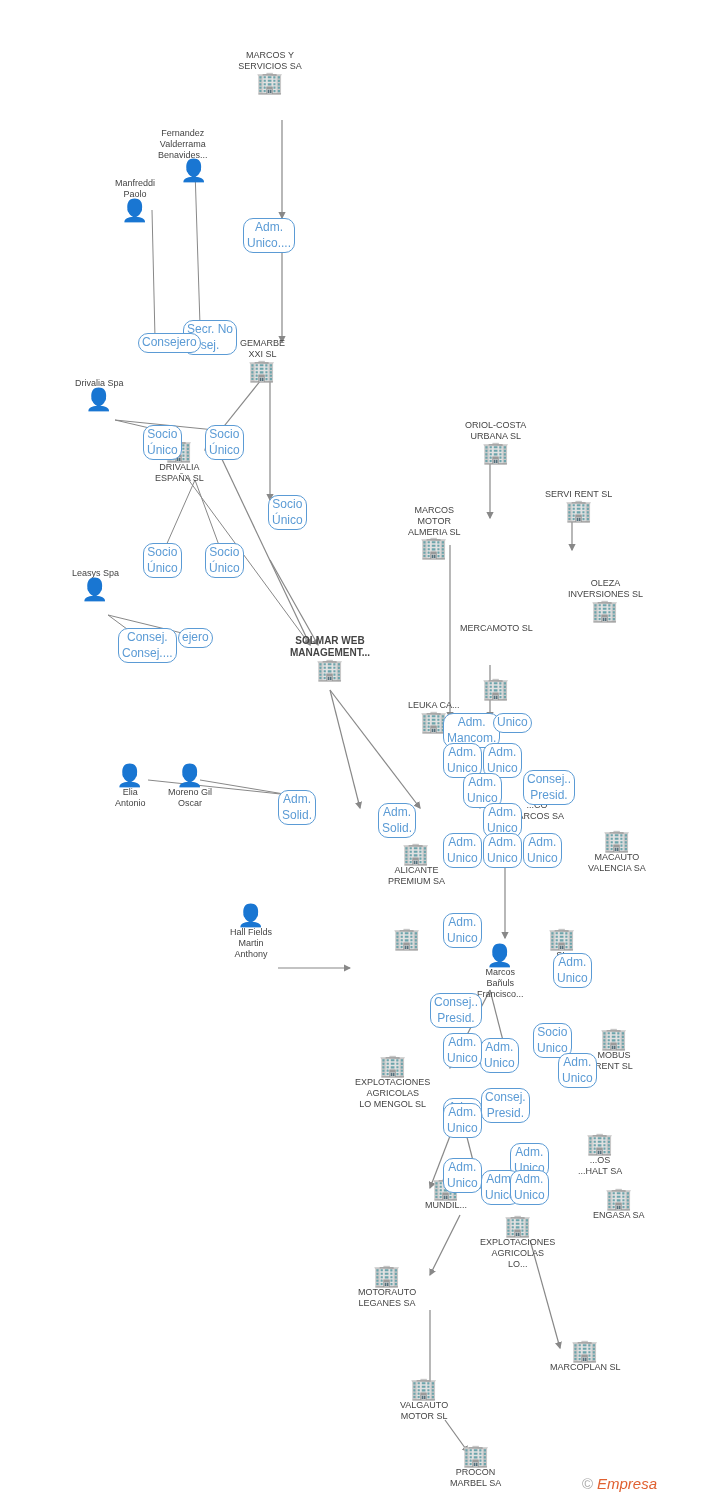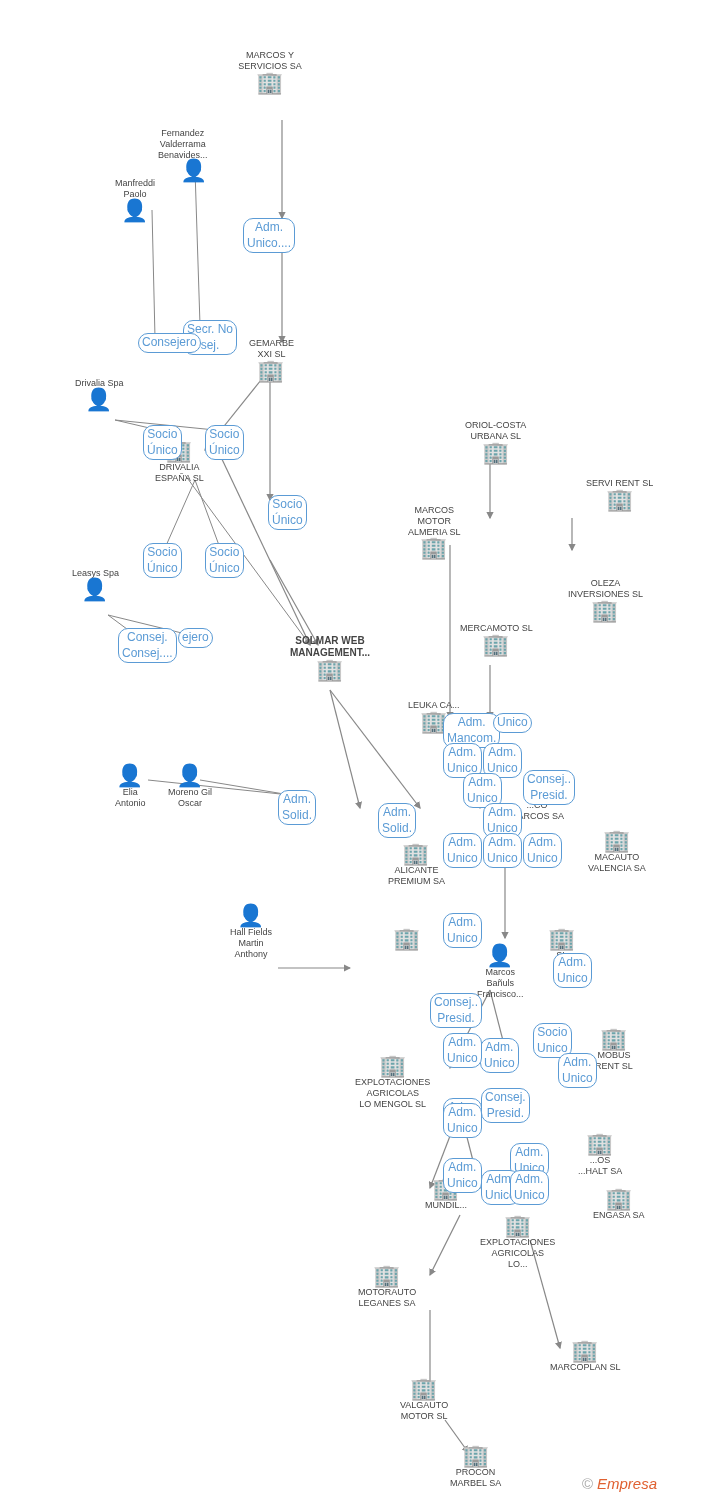--- a/index.html
+++ b/index.html
@@ -132,21 +132,21 @@
     <line x1="430" y1="1310" x2="430" y2="1388" stroke="#888" stroke-width="1.2" marker-end="url(#arrow)"></line>
     <line x1="445" y1="1420" x2="468" y2="1452" stroke="#888" stroke-width="1.2" marker-end="url(#arrow)"></line>
     <line x1="530" y1="1240" x2="560" y2="1348" stroke="#888" stroke-width="1.2" marker-end="url(#arrow)"></line>
   </svg>
 
   <div class="node" style="left:230px;top:50px;">
     <div class="node-label">MARCOS Y SERVICIOS SA</div>
     <div class="building-icon">🏢</div>
   </div>
 
-  <div class="node" style="left:249px;top:338px;">
+  <div class="node" style="left:240px;top:338px;">
     <div class="node-label">GEMARBE<br>XXI SL</div>
     <div class="building-icon">🏢</div>
   </div>
 
   <div class="node" style="left:155px;top:440px;">
     <div class="building-icon">🏢</div>
     <div class="node-label">DRIVALIA<br>ESPAÑA SL</div>
   </div>
 
   <div class="node" style="left:285px;top:635px;">
@@ -157,36 +157,36 @@
   <div class="node" style="left:388px;top:843px;">
     <div class="building-icon">🏢</div>
     <div class="node-label">ALICANTE<br>PREMIUM SA</div>
   </div>
 
   <div class="node" style="left:465px;top:420px;">
     <div class="node-label">ORIOL-COSTA<br>URBANA SL</div>
     <div class="building-icon">🏢</div>
   </div>
 
-  <div class="node" style="left:545px;top:478px;margin-left:41px;">
+  <div class="node" style="left:545px;top:489px;">
     <div class="node-label">SERVI RENT SL</div>
     <div class="building-icon">🏢</div>
   </div>
 
   <div class="node" style="left:408px;top:505px;">
     <div class="node-label">MARCOS<br>MOTOR<br>ALMERIA SL</div>
     <div class="building-icon">🏢</div>
   </div>
 
   <div class="node" style="left:568px;top:578px;">
     <div class="node-label">OLEZA<br>INVERSIONES SL</div>
     <div class="building-icon">🏢</div>
   </div>
 
-  <div class="node" style="left:460px;top:623px;">
+  <div class="node" style="left:460px;top:623px;gap:44px;">
     <div class="node-label">MERCAMOTO SL</div>
     <div class="building-icon">🏢</div>
   </div>
 
   <div class="node" style="left:408px;top:700px;justify-content:flex-end;">
     <div class="node-label">LEUKA CA...</div>
     <div class="building-icon">🏢</div>
   </div>
 
   <div class="node" style="left:510px;top:778px;">

